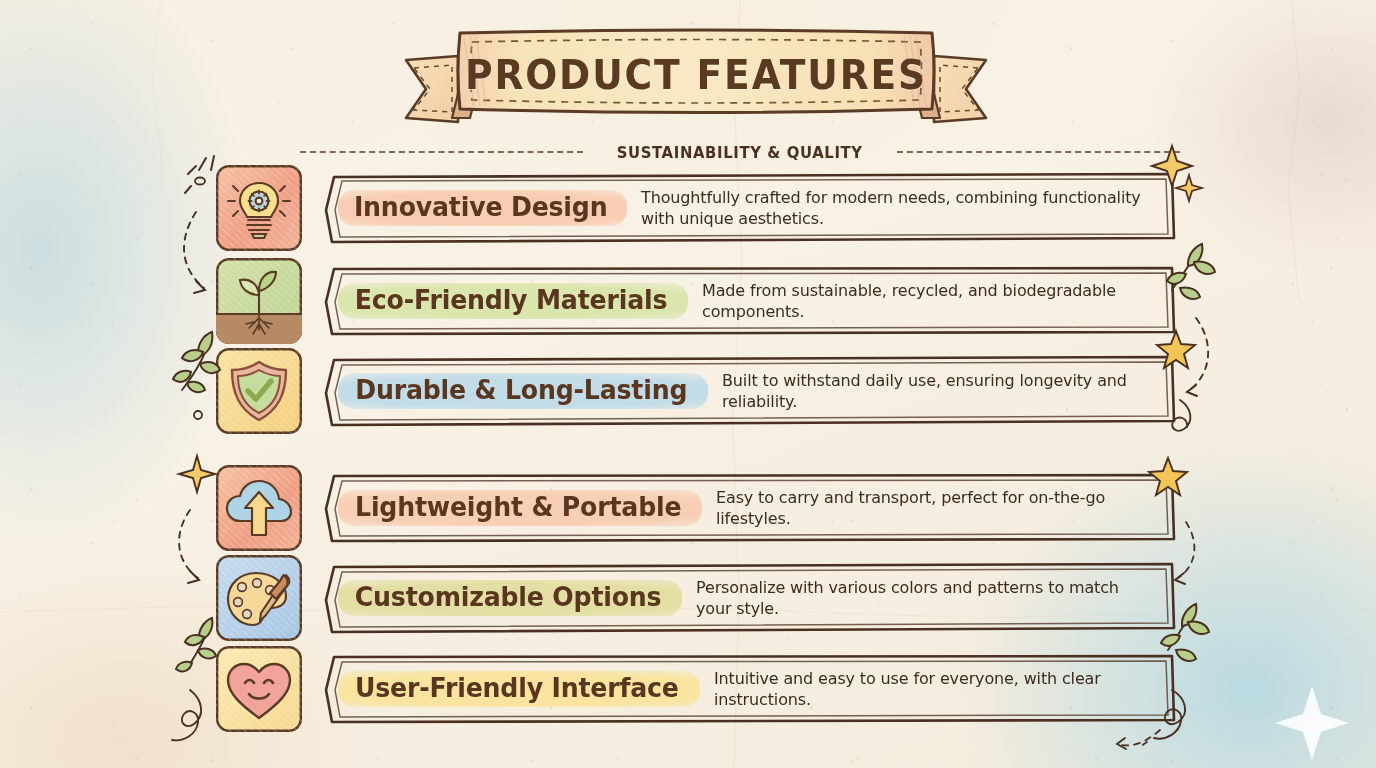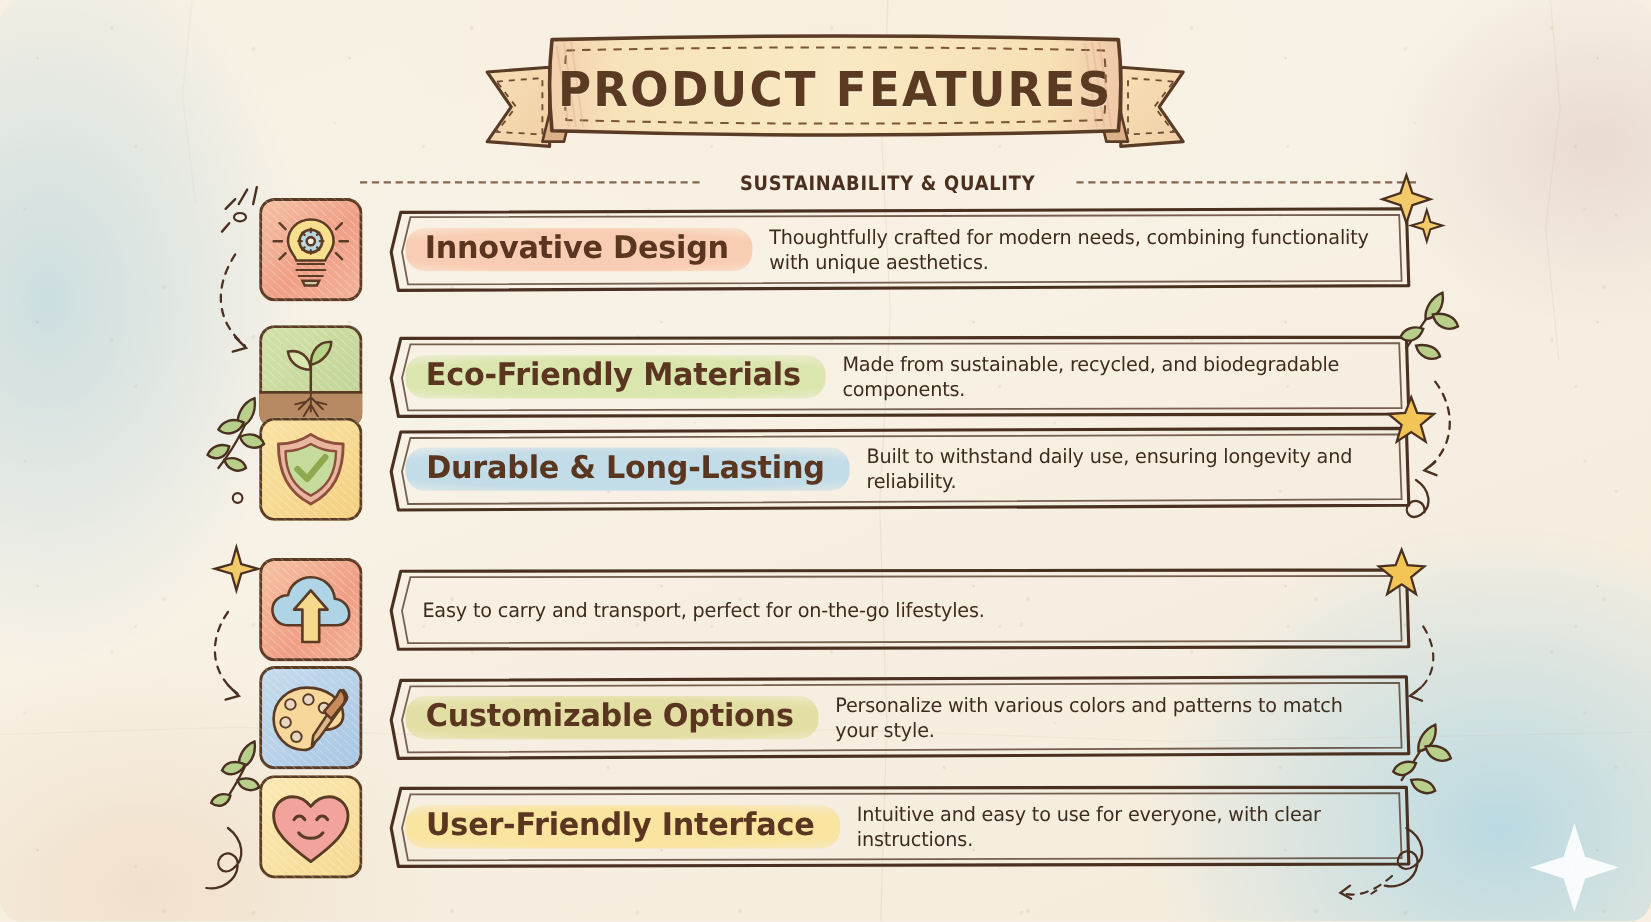--- a/index.html
+++ b/index.html
@@ -10,21 +10,20 @@
   }
   #stage{
     position:relative;width:1376px;height:768px;overflow:hidden;
     background:
       radial-gradient(ellipse 420px 360px at 1250px 690px, rgba(176,214,226,.85), rgba(176,214,226,0) 70%),
       radial-gradient(ellipse 300px 420px at 40px 250px, rgba(186,214,222,.70), rgba(186,214,222,0) 72%),
       radial-gradient(ellipse 260px 220px at 1330px 120px, rgba(222,200,196,.55), rgba(222,200,196,0) 70%),
       radial-gradient(ellipse 340px 260px at 120px 740px, rgba(236,214,186,.55), rgba(236,214,186,0) 72%),
       radial-gradient(ellipse 500px 300px at 700px 40px, rgba(247,238,222,.9), rgba(247,238,222,0) 75%),
       linear-gradient(160deg,#f7f0e3 0%,#f8f2e6 38%,#f6eee0 62%,#f4ecdd 100%);
-    border-radius: 19px;
   }
   
   #grain{
     position:absolute;inset:0;pointer-events:none;opacity:.5;
     background-image:
       radial-gradient(circle at 12% 22%, rgba(150,120,80,.25) 0 1.1px, transparent 1.6px),
       radial-gradient(circle at 31% 9%,  rgba(150,120,80,.20) 0 1.3px, transparent 1.8px),
       radial-gradient(circle at 47% 61%, rgba(150,120,80,.22) 0 1.0px, transparent 1.5px),
       radial-gradient(circle at 66% 17%, rgba(150,120,80,.18) 0 1.4px, transparent 1.9px),
       radial-gradient(circle at 81% 78%, rgba(150,120,80,.20) 0 1.2px, transparent 1.7px),
@@ -184,21 +183,21 @@
       </svg>
       <div class="inner">
         <span class="hl" style="background:radial-gradient(ellipse 100% 78% at 50% 52%, #f9cdb3 55%, rgba(249,205,179,0) 100%);text-decoration:underline;">
           <span class="t">Innovative Design</span>
         </span>
         <span class="desc two">Thoughtfully crafted for modern needs, combining functionality with unique aesthetics.</span>
       </div>
     </div>
   </div>
 
-  <div class="row" style="top:271px">
+  <div class="row" style="top:258px">
     <div class="tile" style="background:linear-gradient(135deg,#d3e1a9,#bed293);">
       <div class="hatch"></div>
       <svg viewBox="0 0 86 86">
         <rect x="0" y="56" width="86" height="30" fill="#b88a63"></rect>
         <g stroke="#5a3b25" stroke-width="2.1" fill="none" stroke-linecap="round">
           <path d="M43 56 L43 30"></path>
           <path d="M43 37 C33 37 25 31 24 22 C34 20 42 26 43 37 Z" fill="#d9e8ae"></path>
           <path d="M43 33 C52 31 60 23 60 14 C50 13 43 21 43 33 Z" fill="#b9d487"></path>
           <path d="M43 56 L43 72 M43 60 L33 70 M43 60 L53 70 M43 66 L37 76 M43 66 L49 76 M38 64 L30 66 M48 64 L56 66" stroke-width="1.6"></path>
           <path d="M0 56 L86 56" stroke-width="2.2"></path>
@@ -250,20 +249,23 @@
         <path d="M24 56 C16 56 11 50 11 43 C11 36 17 31 24 31 C26 22 34 16 43 16 C54 16 62 24 63 34 C70 35 75 40 75 47 C75 52 71 56 65 56 Z" fill="#aed4e6" stroke="#5a3b25" stroke-width="2.2" stroke-linejoin="round"></path>
         <path d="M43 27 L57 43 L50 43 L50 70 L36 70 L36 43 L29 43 Z" fill="#f6d98d" stroke="#5a3b25" stroke-width="2.2" stroke-linejoin="round"></path>
       </svg>
     </div>
     <div class="card">
       <svg class="frame" viewBox="0 0 856 72" preserveAspectRatio="none">
         <path d="M14 4 L852 3 L854 67 L12 69 L6 37 Z" fill="none" stroke="#4a3020" stroke-width="2.6" stroke-linejoin="round"></path>
         <path d="M22 9 L846 8 L848 62 L20 64 L15 37 Z" fill="none" stroke="#4a3020" stroke-width="1.5" opacity=".75"></path>
       </svg>
       <div class="inner">
+        <span class="hl" style="background:radial-gradient(ellipse 100% 78% at 50% 52%, #f8cfb4 55%, rgba(248,207,180,0) 100%);">
+          <span class="t">Lightweight &amp; Portable</span>
+        </span>
         <span class="desc">Easy to carry and transport, perfect for on-the-go lifestyles.</span>
       </div>
     </div>
   </div>
 
   <div class="row" style="top:646px">
     <div class="tile" style="background:linear-gradient(135deg,#fbeab4,#f5d88f);">
       <div class="hatch"></div>
       <svg viewBox="0 0 86 86">
         <path d="M43 72 C24 58 12 47 12 34 C12 25 19 18 28 18 C34 18 39 21 43 26 C47 21 52 18 58 18 C67 18 74 25 74 34 C74 47 62 58 43 72 Z" fill="#f2a49c" stroke="#5a3b25" stroke-width="2.4" stroke-linejoin="round"></path>

